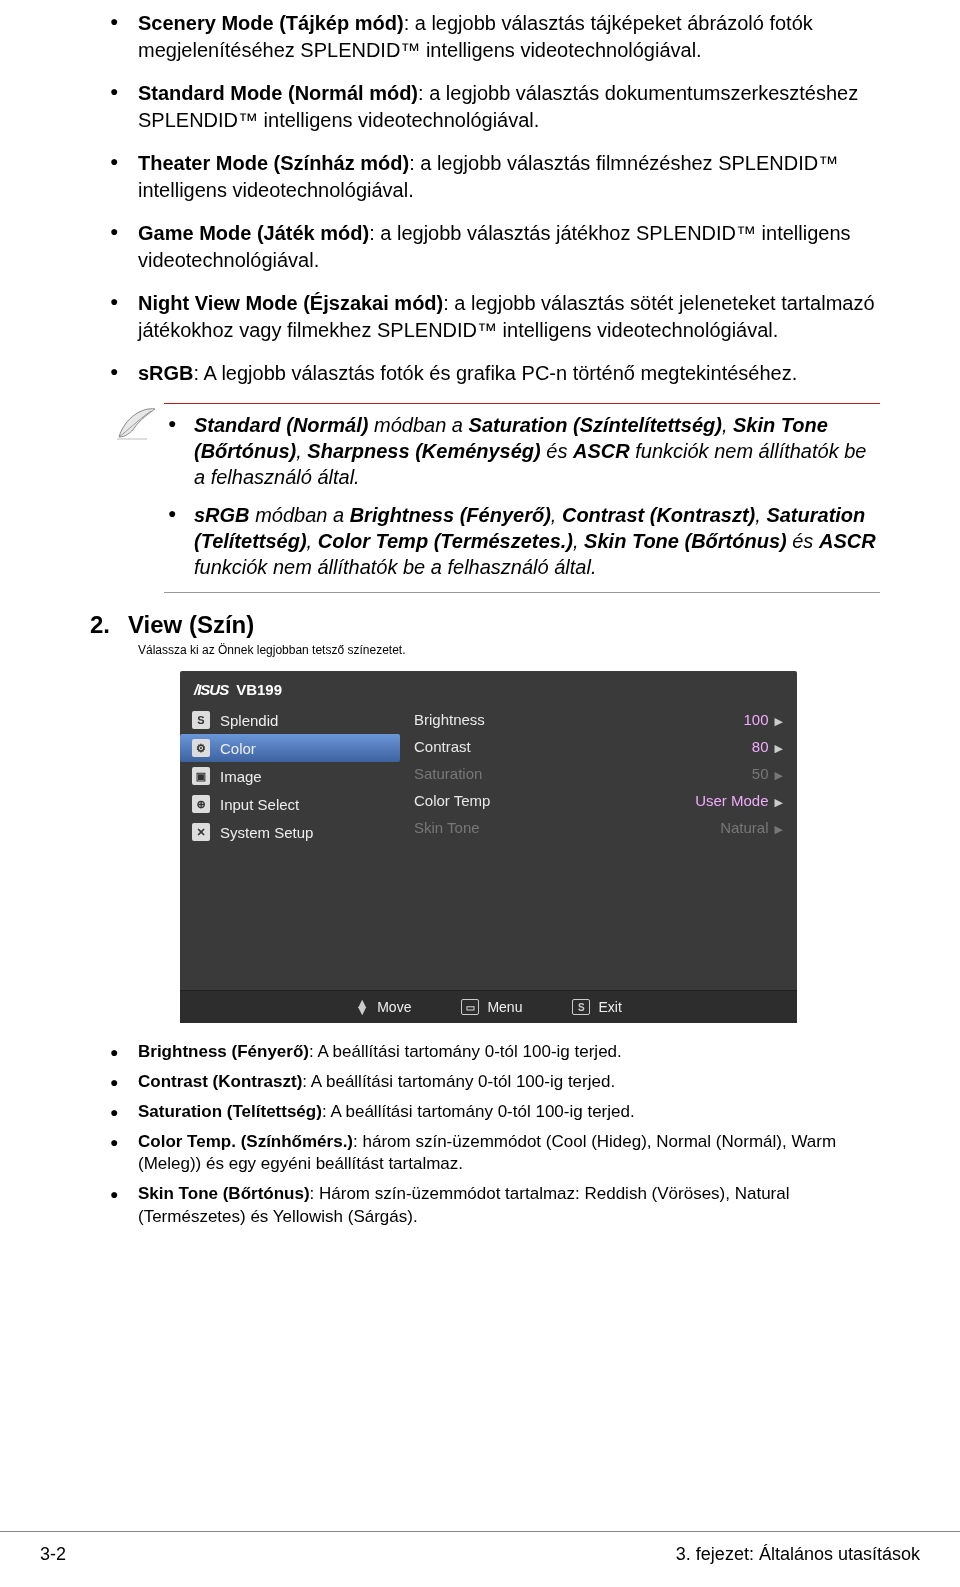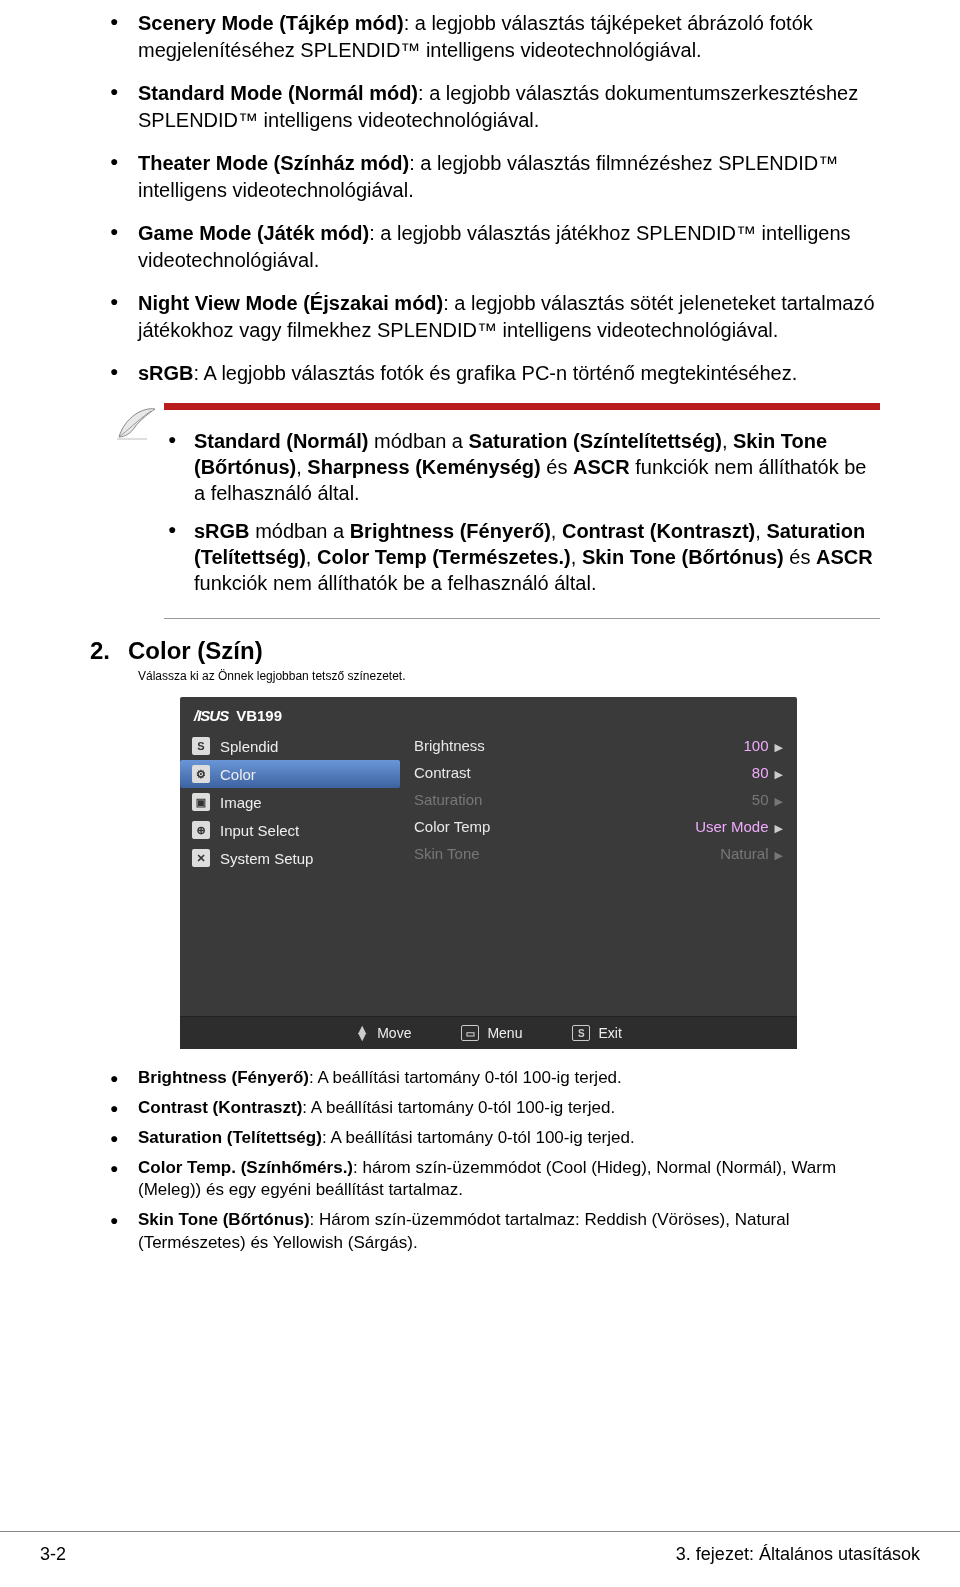--- a/index.html
+++ b/index.html
@@ -16,21 +16,21 @@
   }
   .top-list { list-style: none; margin-left: 50px; margin-right: 20px; }
   .top-list li { position: relative; padding-left: 28px; margin-bottom: 16px; font-size: 20px; line-height: 1.35; }
   .top-list li::before {
     content: "●"; position: absolute; left: 0; top: 2px; font-size: 14px;
   }
   .note-wrap { display: flex; margin: 12px 20px 18px 50px; align-items: flex-start; }
   .feather {
     flex: 0 0 54px; display: flex; align-items: center; justify-content: center;
   }
-  .note-box { flex: 1; border-top: 7px solid #b91c1c; border-bottom: 1px solid #999; padding: 10px 0; }
+  .note-box { flex: 1; border-top: 1px solid #b91c1c; border-bottom: 1px solid #999; padding: 0 0; font-style: italic; }
   .note-list { list-style: none; }
   .note-list li { position: relative; padding-left: 30px; margin: 8px 0 12px 0; font-size: 20px; line-height: 1.3; }
   .note-list li::before { content: "●"; position: absolute; left: 4px; top: 2px; font-size: 14px; }
   .sect-line { display: flex; margin: 10px 0 4px 30px; }
   .sect-num { font-size: 24px; font-weight: bold; margin-right: 18px; }
   .sect-title { font-size: 24px; font-weight: bold; }
   .sect-sub { margin: 4px 0 14px 78px; font-size: 12px; }
   .osd-wrap { margin: 0 0 18px 120px; }
   .osd {
     width: 617px;
@@ -114,21 +114,21 @@
     <div class="note-box">
       <ul class="note-list">
         <li id="note1"><b>Standard (Normál)</b> módban a <b>Saturation (Színtelítettség)</b>, <b>Skin Tone (Bőrtónus)</b>, <b>Sharpness (Keménység)</b> és <b>ASCR</b> funkciók nem állíthatók be a felhasználó által.</li>
         <li id="note2"><b>sRGB</b> módban a <b>Brightness (Fényerő)</b>, <b>Contrast (Kontraszt)</b>, <b>Saturation (Telítettség)</b>, <b>Color Temp (Természetes.)</b>, <b>Skin Tone (Bőrtónus)</b> és <b>ASCR</b> funkciók nem állíthatók be a felhasználó által.</li>
       </ul>
     </div>
   </div>
 
   <div class="sect-line">
     <span class="sect-num">2.</span>
-    <span class="sect-title">Color (Szín)</span>
+    <span class="sect-title">View (Szín)</span>
   </div>
   <div class="sect-sub">Válassza ki az Önnek legjobban tetsző színezetet.</div>
 
   <div class="osd-wrap">
     <div class="osd">
       <div class="osd-header">
         <span style="letter-spacing:-1px;">/ISUS</span>
         <span style="font-style:normal;">VB199</span>
       </div>
       <div class="osd-body">

